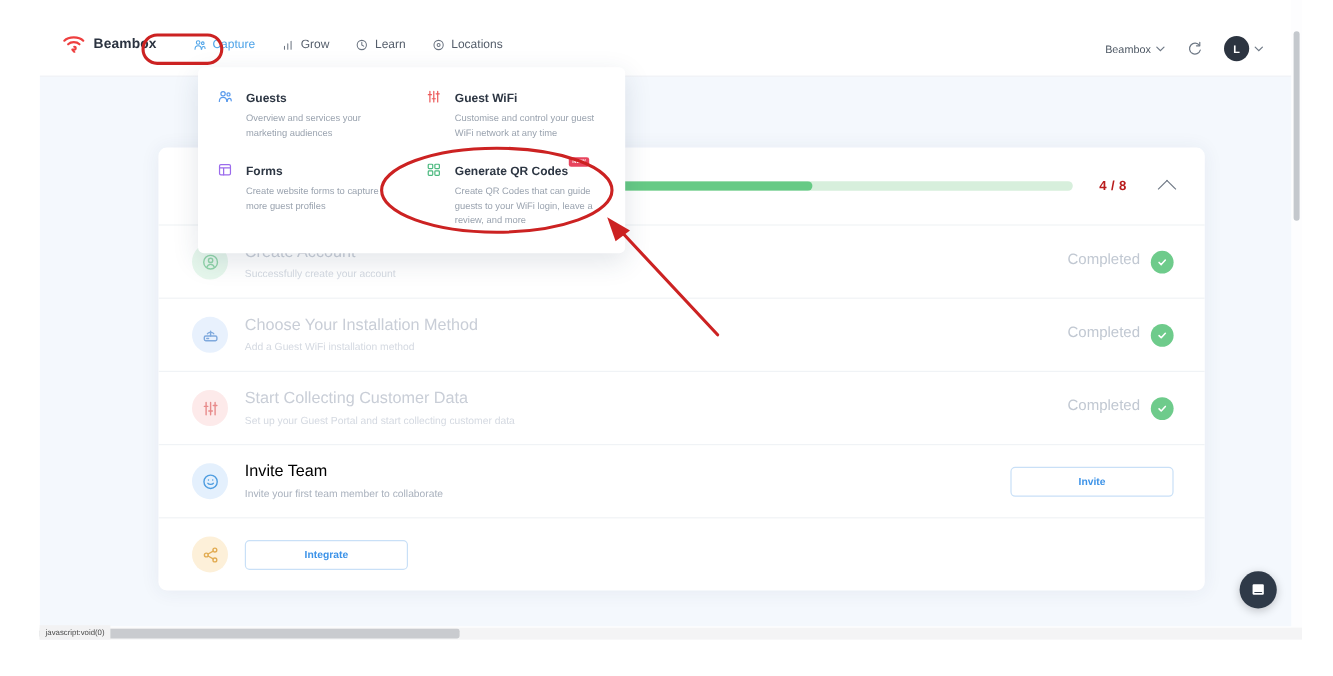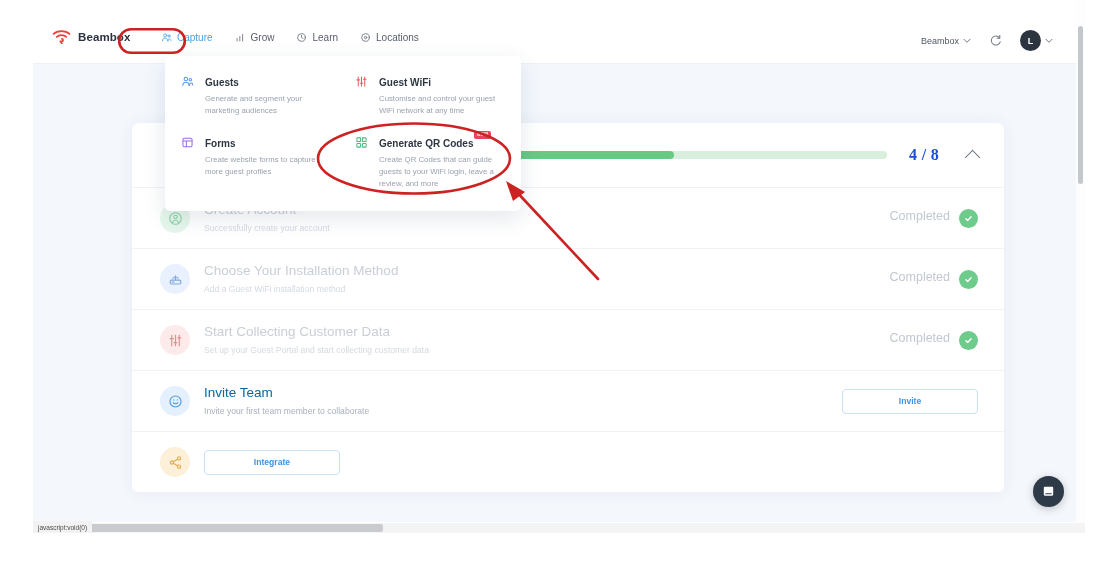--- a/index.html
+++ b/index.html
@@ -101,22 +101,22 @@
   .progress-track {
     flex: 1 1 auto;
     height: 8px; border-radius: 5px; background: #d7efdc;
     position: relative; overflow: hidden; margin-right: 22px;
   }
   .progress-fill {
     position: absolute; left: 0; top: 0; bottom: 0;
     width: 50%; background: #66ca85; border-radius: 5px;
   }
   .progress-count {
-    font-size: 16px; color: #1d4ed8; font-weight: 600; letter-spacing: .3px;
-    white-space: nowrap; margin-right: 28px; font-family: Liberation Serif, serif;
+    font-size: 11px; color: #b91c1c; font-weight: 600; letter-spacing: .3px;
+    white-space: nowrap; margin-right: 28px;
   }
   .chev-up {
     width: 11px; height: 11px;
     border-left: 1.6px solid #6e7885; border-top: 1.6px solid #6e7885;
     transform: rotate(45deg); margin-bottom: -4px;
     cursor: pointer;
   }
 
   
   .task {
@@ -125,21 +125,21 @@
     padding: 0 26px 0 28px;
     border-top: 1px solid #f0f3f6;
   }
   .task-ico {
     width: 30px; height: 30px; border-radius: 50%;
     display:flex; align-items:center; justify-content:center;
     flex: 0 0 auto; margin-right: 14px;
   }
   .task-txt { flex: 1 1 auto; min-width: 0; }
   .task-title {
-    font-size: 13.5px; color: #0369a1; font-weight: 400;
+    font-size: 13.5px; color: #000000; font-weight: 400;
     line-height: 1.25; margin-bottom: 4px;
   }
   .task-sub {
     font-size: 8.6px; color: #a9b1bd; line-height: 1.2;
   }
   .task-done {
     display: flex; align-items: flex-start; gap: 9px;
     flex: 0 0 auto;
   }
   .done-label { font-size: 12.5px; color: #c1c8d2; }
@@ -418,21 +418,21 @@
 
     <div class="menu">
       <div class="menu-grid" id="menu-grid">
           <div class="menu-item">
             <div class="menu-ico"><svg width="13" height="13" viewBox="0 0 16 16">
                 <circle cx="6" cy="5" r="2.2" stroke="#5b9bec" fill="none" stroke-width="1.25" stroke-linecap="round" stroke-linejoin="round"></circle>
                 <path d="M2.2 13 C2.2 10.2 3.8 8.8 6 8.8 C8.2 8.8 9.8 10.2 9.8 13" stroke="#5b9bec" fill="none" stroke-width="1.25" stroke-linecap="round" stroke-linejoin="round"></path>
                 <circle cx="11.6" cy="5.8" r="1.6" stroke="#5b9bec" fill="none" stroke-width="1.25" stroke-linecap="round" stroke-linejoin="round"></circle>
                 <path d="M10.3 13 C10.3 10.9 11.2 9.9 12.6 9.9 C13.7 9.9 14.4 10.8 14.4 12.3" stroke="#5b9bec" fill="none" stroke-width="1.25" stroke-linecap="round" stroke-linejoin="round"></path>
               </svg></div>
-            <div class="menu-body"><div class="menu-title">Guests</div><div class="menu-desc">Generate and segment your marketing audiences</div></div>
+            <div class="menu-body"><div class="menu-title">Guests</div><div class="menu-desc">Overview and services your marketing audiences</div></div>
           </div>
           <div class="menu-item">
             <div class="menu-ico"><svg width="13" height="13" viewBox="0 0 16 16">
                 <path d="M4 2.5 L4 13.5 M8 2.5 L8 13.5 M12 2.5 L12 13.5" stroke="#ec5b5b" fill="none" stroke-width="1.25" stroke-linecap="round" stroke-linejoin="round"></path>
                 <path d="M2.4 6 L5.6 6 M6.4 10.2 L9.6 10.2 M10.4 5.2 L13.6 5.2" stroke="#ec5b5b" fill="none" stroke-width="1.25" stroke-linecap="round" stroke-linejoin="round"></path>
               </svg></div>
             <div class="menu-body"><div class="menu-title">Guest WiFi</div><div class="menu-desc">Customise and control your guest WiFi network at any time</div></div>
           </div>
           <div class="menu-item">
             <div class="menu-ico"><svg width="13" height="13" viewBox="0 0 16 16">

